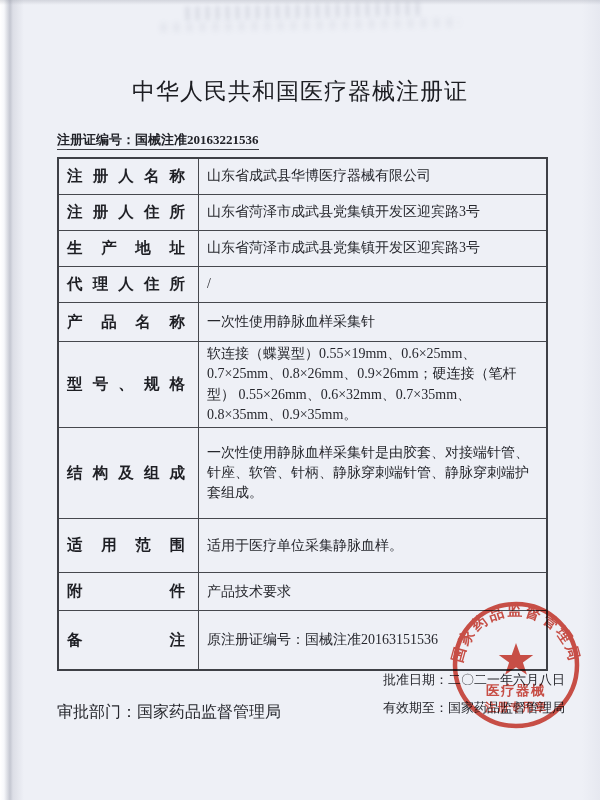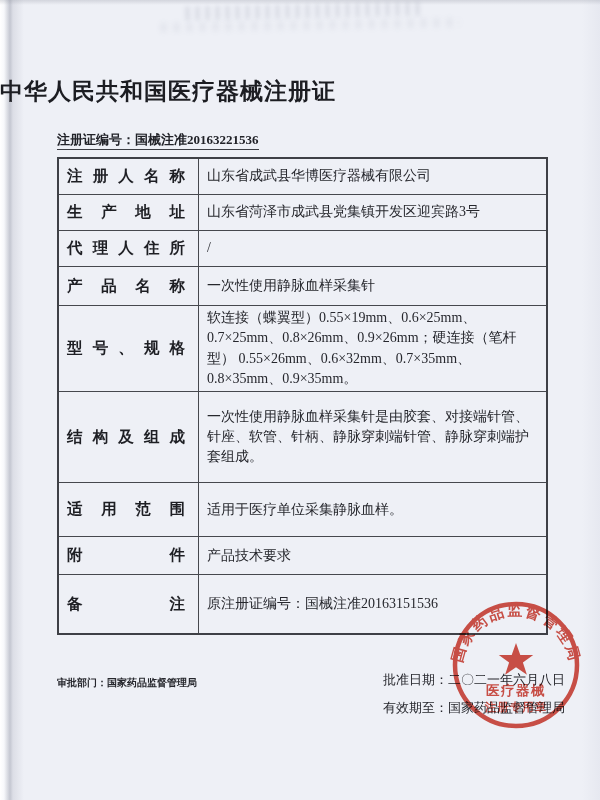--- a/index.html
+++ b/index.html
@@ -18,21 +18,21 @@
     background:repeating-linear-gradient(90deg, rgba(110,116,140,.5) 0 5px, rgba(110,116,140,0) 5px 10px);
     filter:blur(2px);opacity:.28;transform:rotate(-1.2deg);
   }
   .smudge2{
     position:absolute;left:160px;top:20px;width:300px;height:10px;
     background:repeating-linear-gradient(90deg, rgba(120,126,150,.4) 0 7px, rgba(120,126,150,0) 7px 13px);
     filter:blur(2.4px);opacity:.2;transform:rotate(-1deg);
   }
   .title{
     position:absolute;left:0;top:76px;width:100%;
-    text-align:left;font-size:23px;font-weight:bold;letter-spacing:1px;color:#1c1d22;
+    text-align:center;font-size:23px;font-weight:normal;letter-spacing:1px;color:#1c1d22;
   }
   .cert-no{
     position:absolute;left:57px;top:131px;font-size:13px;font-weight:600;color:#212228;
   }
   .cert-no span{border-bottom:1.5px solid #3c3e44;padding-bottom:2px;text-align:center;}
   table.cert{
     position:absolute;left:57px;top:157px;width:491px;
     border-collapse:collapse;table-layout:fixed;
   }
   table.cert td{
@@ -43,21 +43,21 @@
   .lbl-inner{display:inline-block;width:100%;text-align:justify;text-align-last:justify;white-space:nowrap;}
   td.val{padding:2px 10px 2px 8px;font-size:14px;line-height:1.45;color:#26272d;}
   tr.r1 td,tr.r2 td,tr.r3 td,tr.r5 td{height:31px;}
   tr.r4 td{height:33px;}
   tr.r6 td{height:34px;}
   tr.r7 td{height:64px;}
   tr.r8 td{height:86px;}
   tr.r9 td{height:49px;}
   tr.r10 td,tr.r11 td{height:33px;}
   tr.r12 td{height:54px;}
-  .footer-left{position:absolute;left:57px;top:676px;font-size:10px;color:#26272d;font-weight:bold;}
+  .footer-left{position:absolute;left:57px;top:702px;font-size:16px;color:#26272d;}
   .date-line1{position:absolute;left:383px;top:671px;font-size:13px;color:#26272d;}
   .date-line2{position:absolute;left:383px;top:699px;font-size:13px;color:#26272d;}
   .seal{
     position:absolute;left:450px;top:599px;width:132px;height:132px;
     mix-blend-mode:multiply;opacity:.88;pointer-events:none;
   }
 </style>
 </head>
 <body>
 
@@ -70,20 +70,24 @@
 
   <div class="cert-no">
     <span>注册证编号：国械注准20163221536</span>
   </div>
 
   <table class="cert">
     <tbody>
         <tr class="r1">
       <td class="lbl"><span class="lbl-inner">注册人名称</span></td>
       <td class="val">山东省成武县华博医疗器械有限公司</td>
+    </tr>
+    <tr class="r2">
+      <td class="lbl"><span class="lbl-inner">注册人住所</span></td>
+      <td class="val">山东省菏泽市成武县党集镇开发区迎宾路3号</td>
     </tr>
     <tr class="r3">
       <td class="lbl"><span class="lbl-inner">生产地址</span></td>
       <td class="val">山东省菏泽市成武县党集镇开发区迎宾路3号</td>
     </tr>
     <tr class="r5">
       <td class="lbl"><span class="lbl-inner">代理人住所</span></td>
       <td class="val">/</td>
     </tr>
     <tr class="r6">

